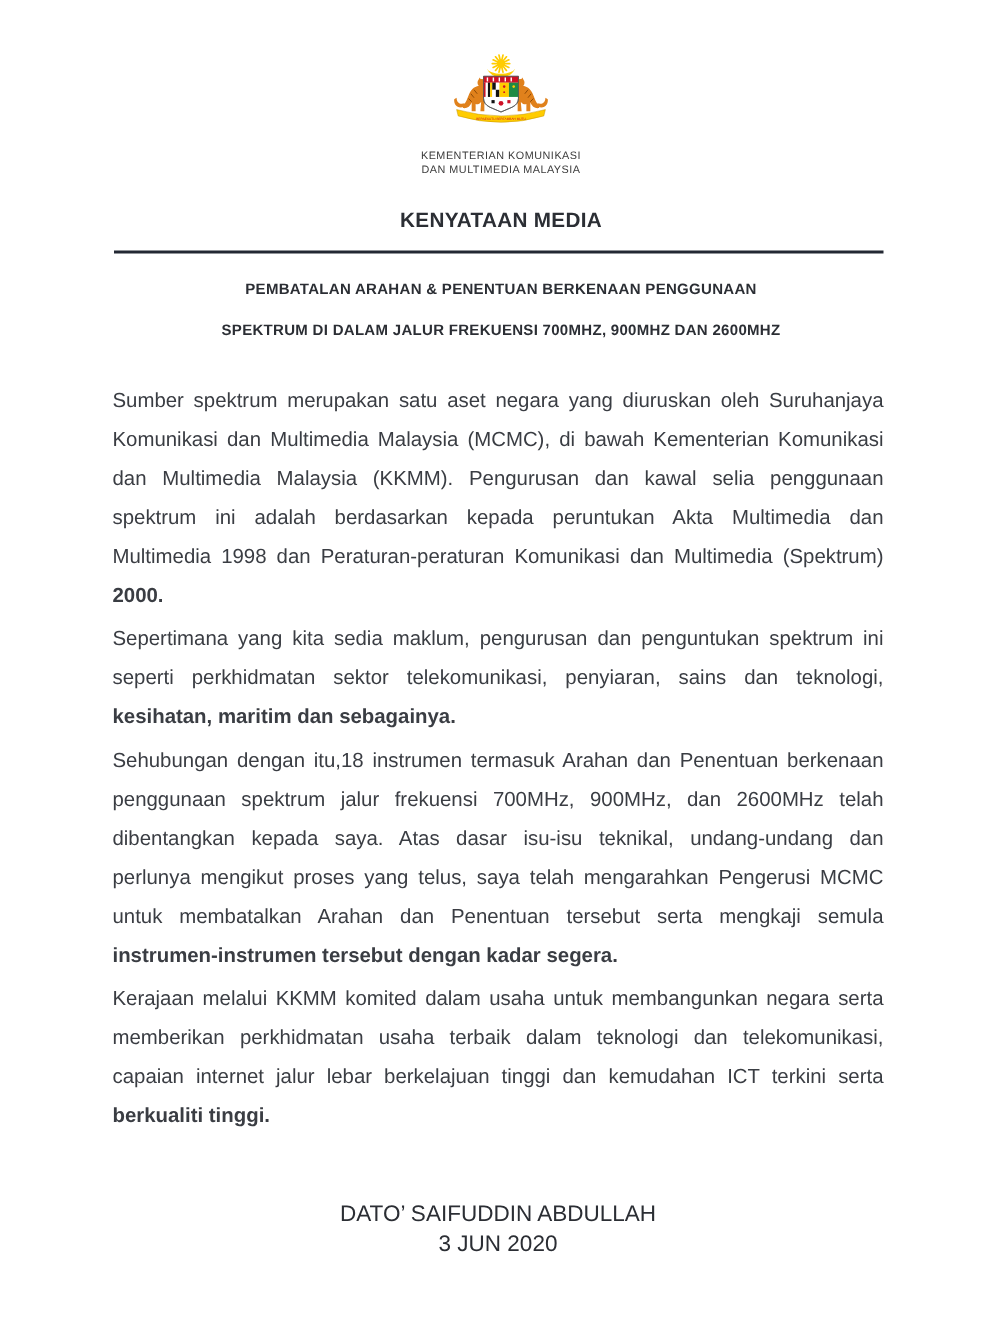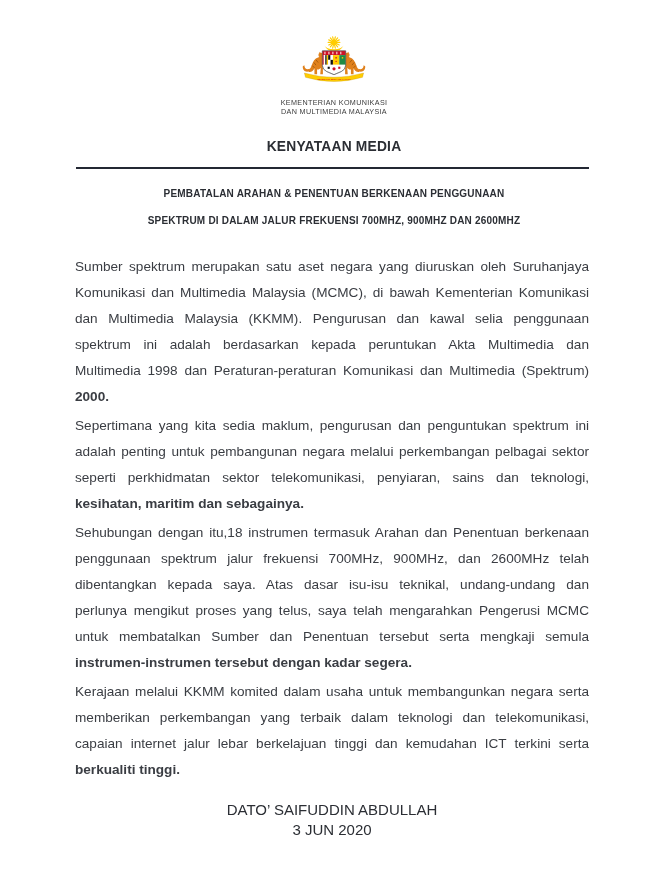--- a/index.html
+++ b/index.html
@@ -119,35 +119,34 @@
       <div class="body-par">
         <div class="jline">Sumber spektrum merupakan satu aset negara yang diuruskan oleh Suruhanjaya</div>
         <div class="jline">Komunikasi dan Multimedia Malaysia (MCMC), di bawah Kementerian Komunikasi</div>
         <div class="jline">dan Multimedia Malaysia (KKMM). Pengurusan dan kawal selia penggunaan</div>
         <div class="jline">spektrum ini adalah berdasarkan kepada peruntukan Akta Multimedia dan</div>
         <div class="jline">Multimedia 1998 dan Peraturan-peraturan Komunikasi dan Multimedia (Spektrum)</div>
         <div class="jline last">2000.</div>
       </div>
       <div class="body-par">
         <div class="jline">Sepertimana yang kita sedia maklum, pengurusan dan penguntukan spektrum ini</div>
-        <div class="jline">adalah penting untuk pembangunan negara melalui perkembangan pelbagai sektor</div>
         <div class="jline">seperti perkhidmatan sektor telekomunikasi, penyiaran, sains dan teknologi,</div>
         <div class="jline last">kesihatan, maritim dan sebagainya.</div>
       </div>
       <div class="body-par">
         <div class="jline">Sehubungan dengan itu,18 instrumen termasuk Arahan dan Penentuan berkenaan</div>
         <div class="jline">penggunaan spektrum jalur frekuensi 700MHz, 900MHz, dan 2600MHz telah</div>
         <div class="jline">dibentangkan kepada saya. Atas dasar isu-isu teknikal, undang-undang dan</div>
         <div class="jline">perlunya mengikut proses yang telus, saya telah mengarahkan Pengerusi MCMC</div>
-        <div class="jline">untuk membatalkan Sumber dan Penentuan tersebut serta mengkaji semula</div>
+        <div class="jline">untuk membatalkan Arahan dan Penentuan tersebut serta mengkaji semula</div>
         <div class="jline last">instrumen-instrumen tersebut dengan kadar segera.</div>
       </div>
       <div class="body-par">
         <div class="jline">Kerajaan melalui KKMM komited dalam usaha untuk membangunkan negara serta</div>
-        <div class="jline">memberikan perkembangan yang terbaik dalam teknologi dan telekomunikasi,</div>
+        <div class="jline">memberikan perkhidmatan usaha terbaik dalam teknologi dan telekomunikasi,</div>
         <div class="jline">capaian internet jalur lebar berkelajuan tinggi dan kemudahan ICT terkini serta</div>
         <div class="jline last">berkualiti tinggi.</div>
       </div>
     </div>
 
   <div class="signature">
     <div>DATO’ SAIFUDDIN ABDULLAH</div>
     <div>3 JUN 2020</div>
   </div>
 

